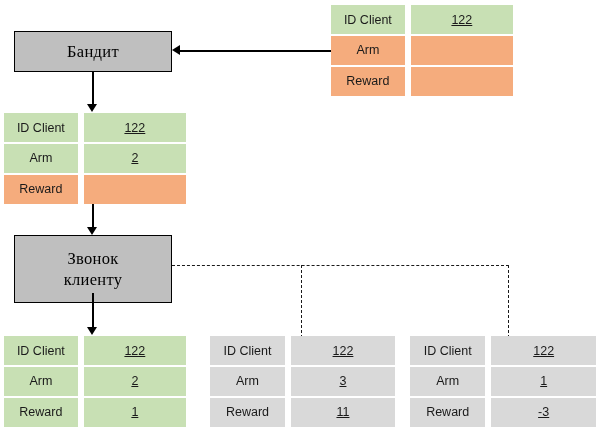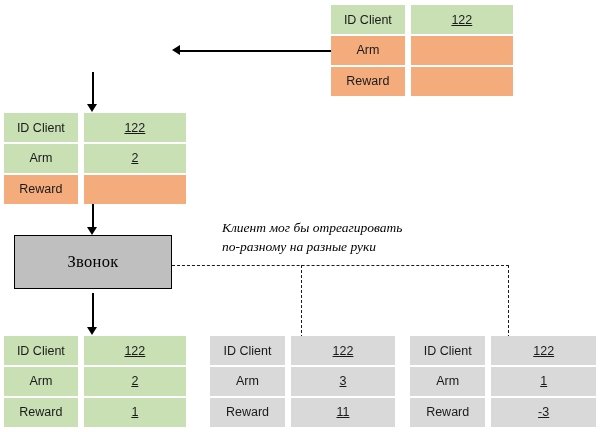--- a/index.html
+++ b/index.html
@@ -124,20 +124,23 @@
     </div>
     <div class="row">
       <div class="cell key c-orange">Reward</div>
       <div class="cell val c-orange"></div>
     </div>
   </div>
 
   <div class="h-line" style="left:180px; top:50px; width:151px;"></div>
   <div class="arrow-left" style="left:172px; top:45.3px;"></div>
 
+  <div class="proc-box" style="left:14px; top:31px; width:158px; height:41px;">
+    <span>Бандит</span>
+  </div>
 
   <div class="v-line" style="left:92px; top:72px; height:33px;"></div>
   <div class="arrow-down" style="left:87px; top:104px;"></div>
 
   <div class="tbl" style="left:4px; top:113px; width:182px; height:91px;">
     <div class="row">
       <div class="cell key c-green">ID Client</div>
       <div class="cell val c-green">122</div>
     </div>
     <div class="row">
@@ -146,31 +149,28 @@
     </div>
     <div class="row">
       <div class="cell key c-orange">Reward</div>
       <div class="cell val c-orange"></div>
     </div>
   </div>
 
   <div class="v-line" style="left:92px; top:204px; height:24px;"></div>
   <div class="arrow-down" style="left:87px; top:227px;"></div>
 
-  <div class="proc-box" style="left:14px; top:235px; width:158px; height:54px; flex-direction:column;">
+  <div class="proc-box" style="left:14px; top:235px; width:158px; height:68px; flex-direction:column;">
     <span>Звонок</span>
+    <span>клиенту</span>
   </div>
 
   <div class="v-line" style="left:92px; top:293px; height:35px;"></div>
   <div class="arrow-down" style="left:87px; top:327px;"></div>
 
-  <div class="annot" style="left:222px; top:219px;">
-    <div>Клиент мог бы отреагировать</div>
-    <div>по-разному на разные руки</div>
-  </div>
 
   <div class="dash-h" style="left:172px; top:265px; width:337px;"></div>
   <div class="dash-v" style="left:301px; top:265px; height:73px;"></div>
   <div class="dash-v" style="left:508px; top:265px; height:73px;"></div>
 
   <div class="tbl" style="left:4px; top:336px; width:182px; height:91px;">
     <div class="row">
       <div class="cell key c-green">ID Client</div>
       <div class="cell val c-green">122</div>
     </div>

